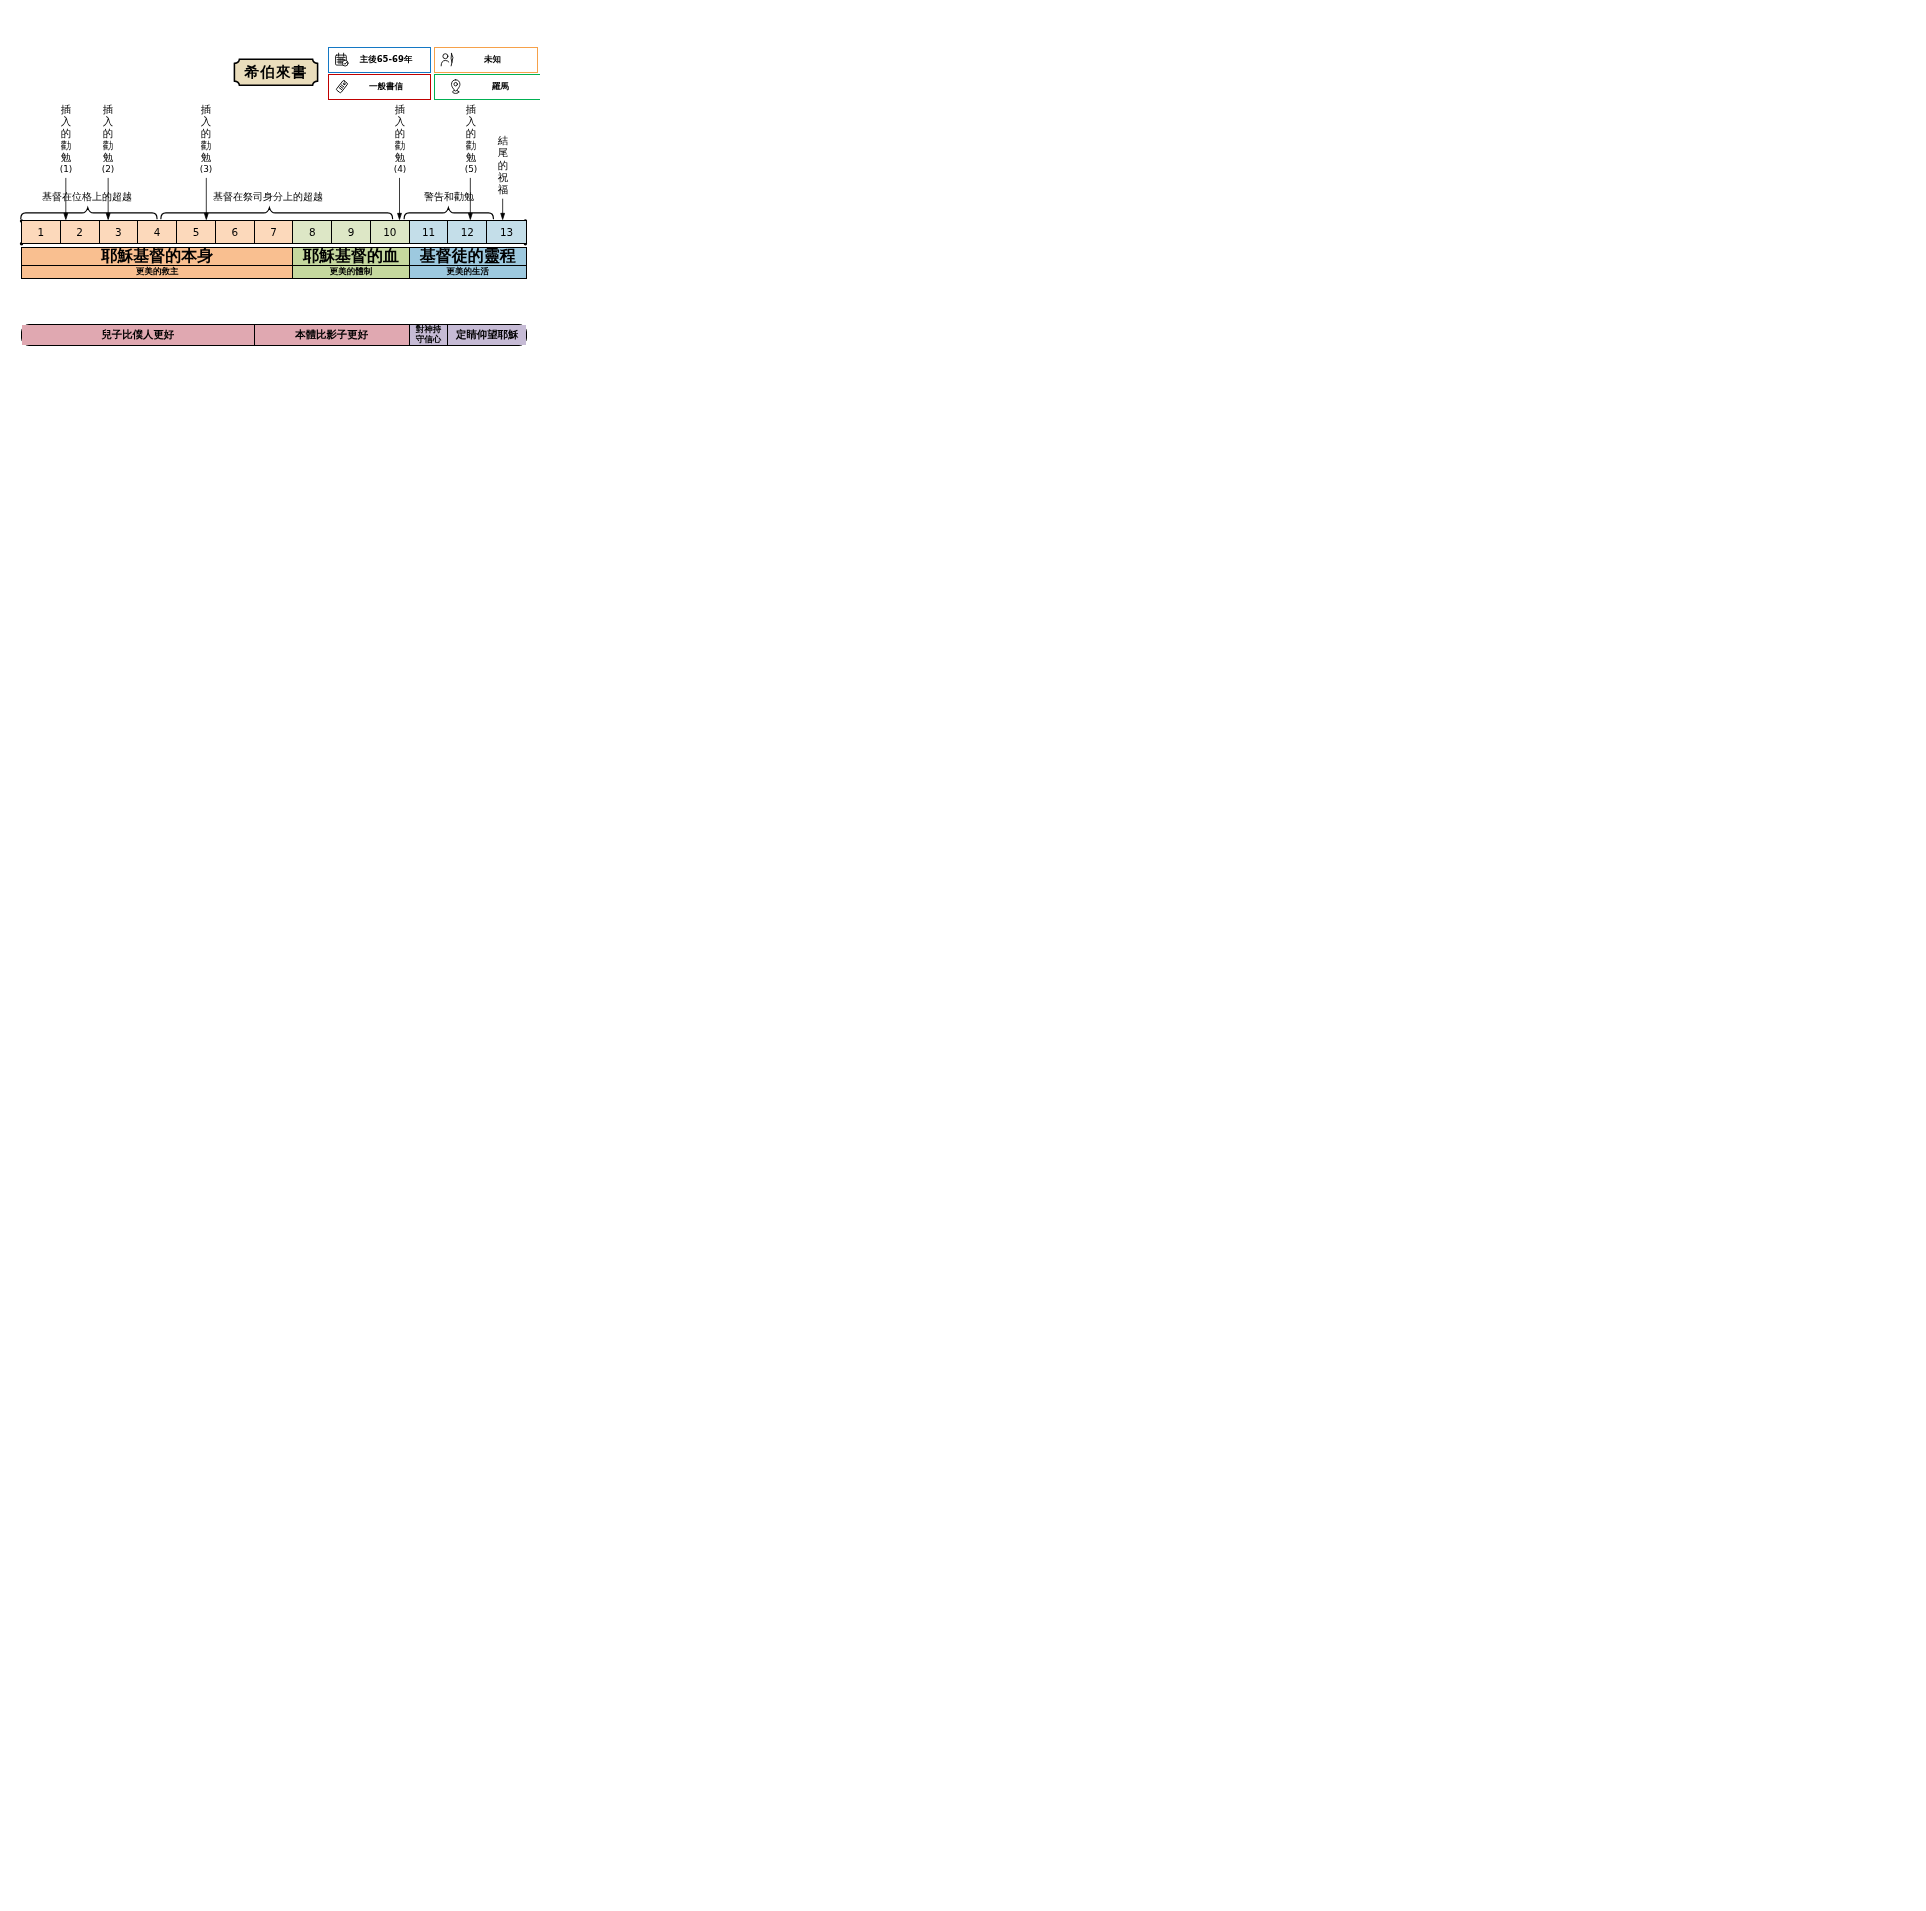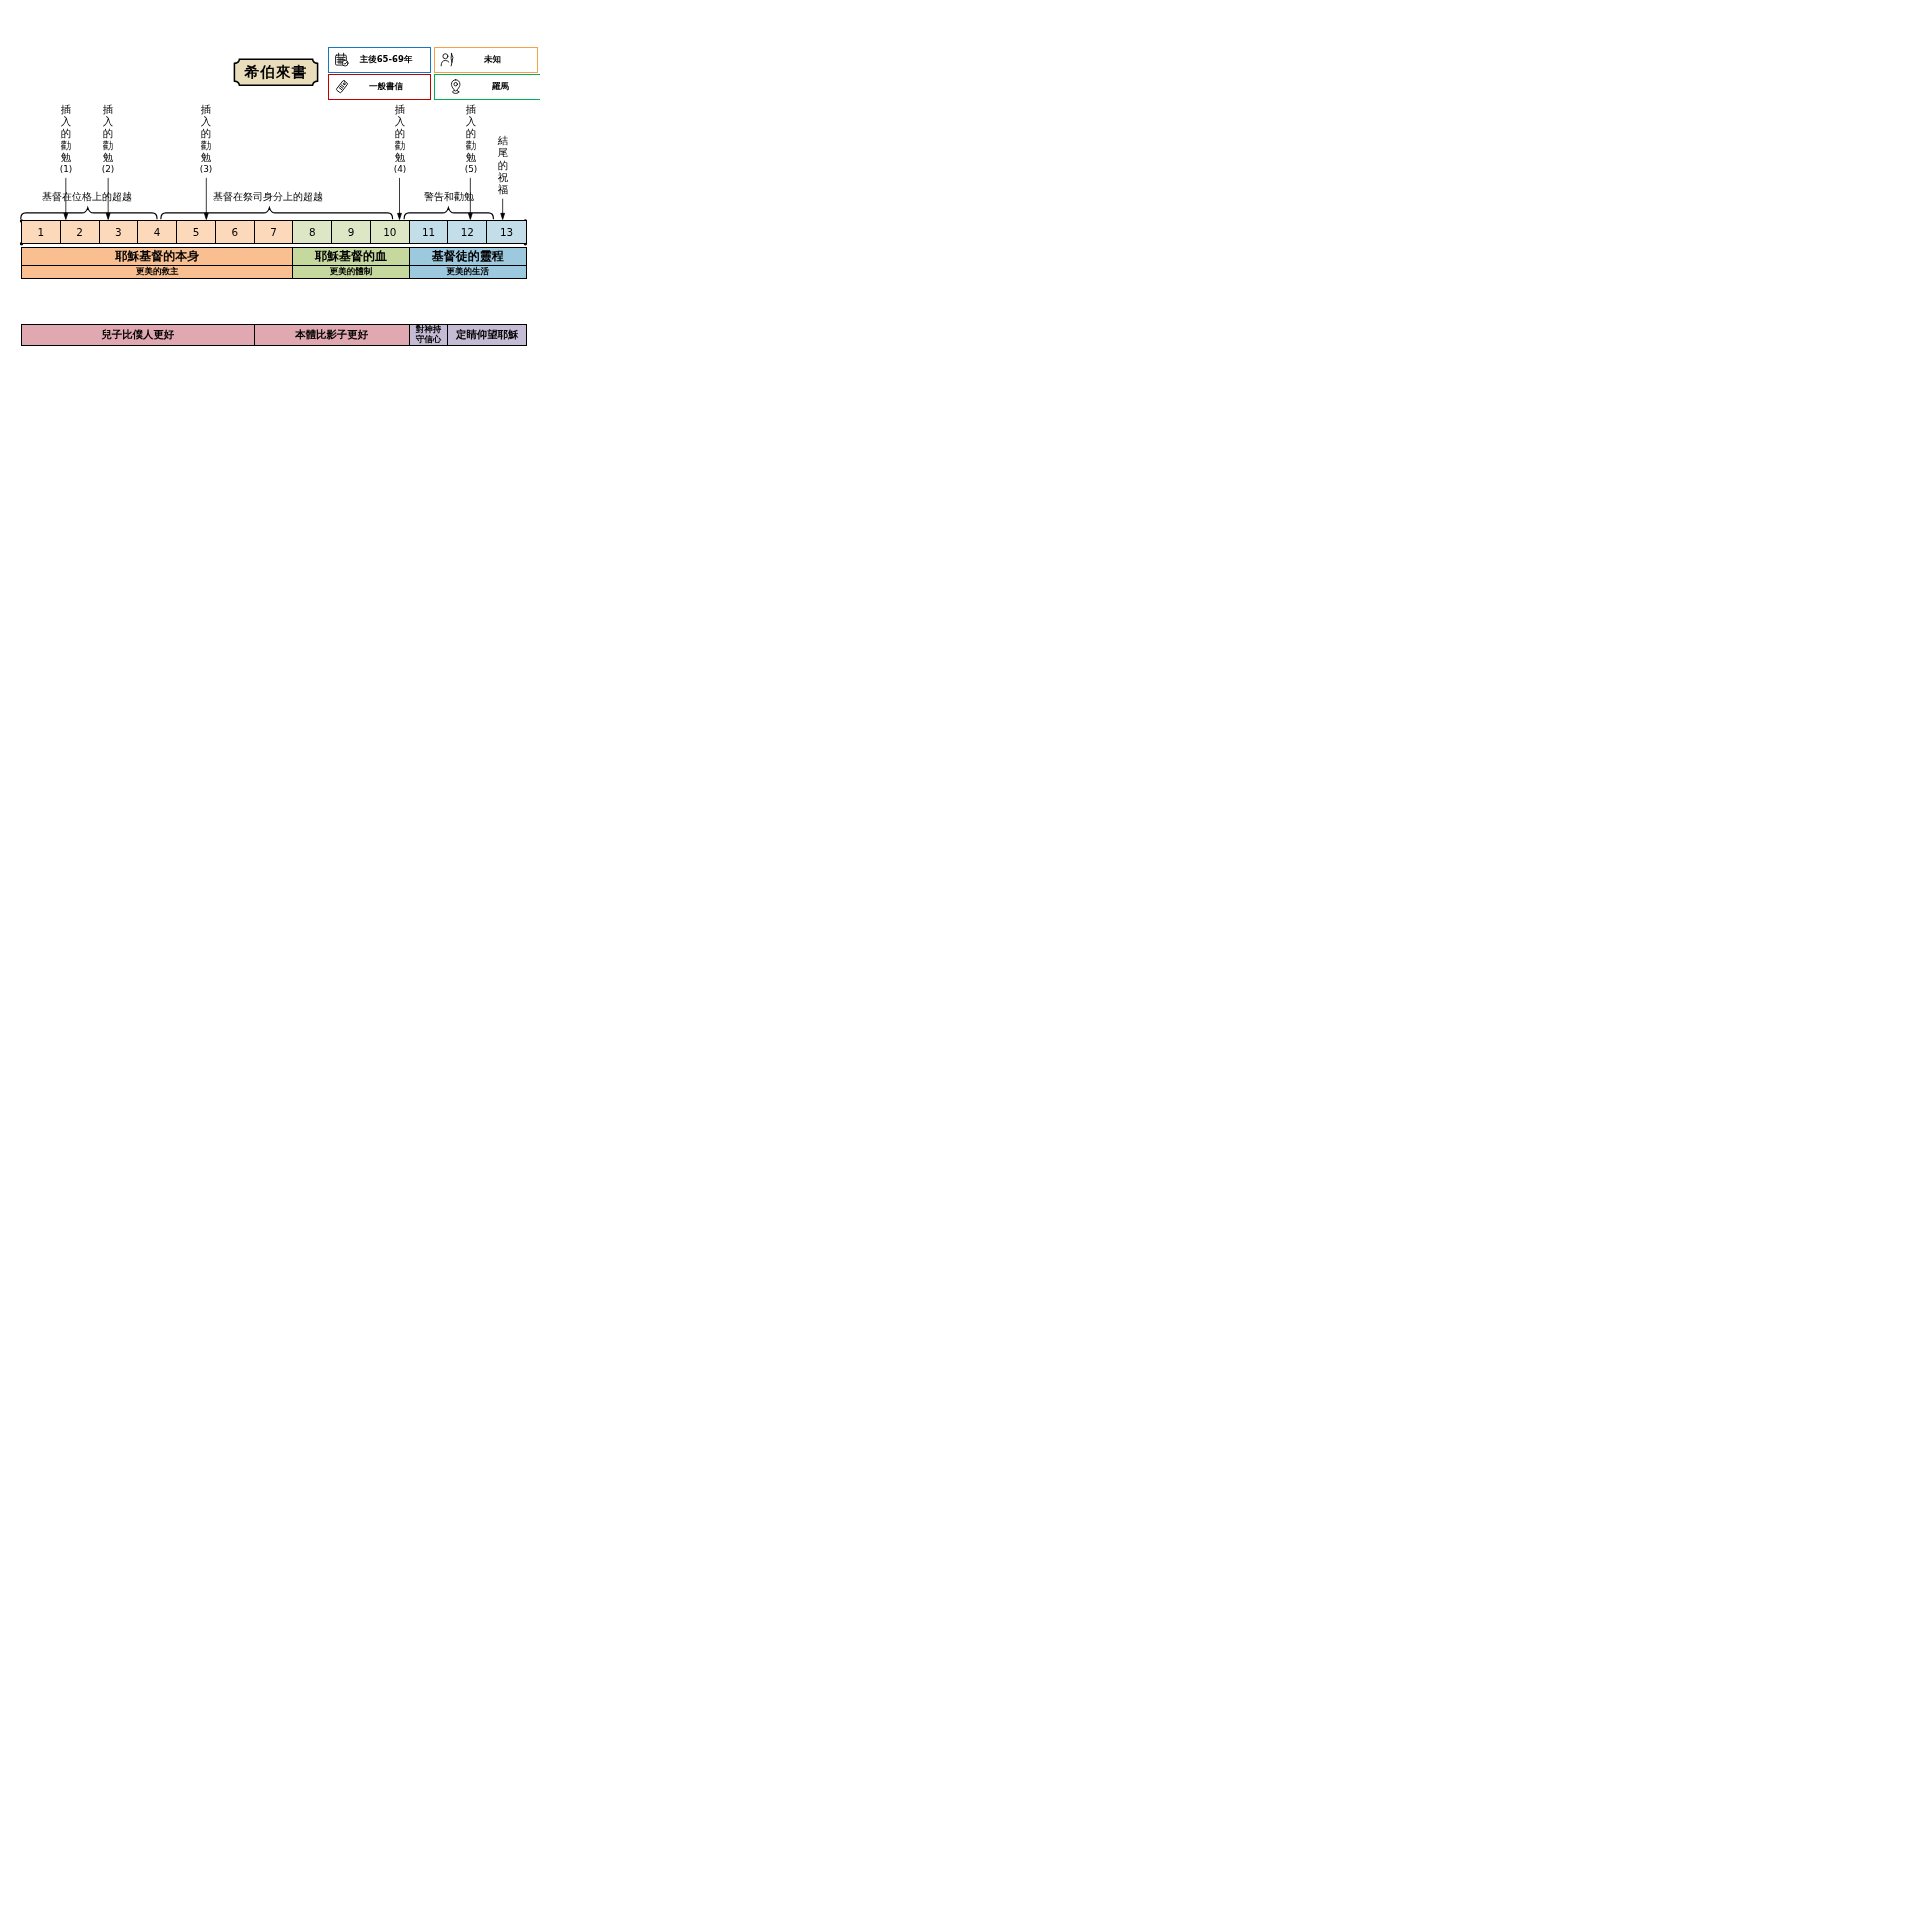--- a/index.html
+++ b/index.html
@@ -46,33 +46,33 @@
 
   .overlay { position:absolute; left:0; top:0; width:540px; height:382px;
     pointer-events:none; }
 
   
   .block { position:absolute; left:21px; width:506px; border:1.2px solid #000;
     box-sizing:border-box; background:#fff; }
   .block-a { top:220px; border-width:1.5px; }
   .block-b { top:247px; }
   .block-c { top:280px; }
-  .block-d { top:324px; }
+  .block-d { top:324px;border-radius:8px; }
 
   .trow { display:grid; grid-template-columns:repeat(13,1fr); }
   .trow + .trow { border-top:1.2px solid #000; }
   .cell { display:flex; align-items:center; justify-content:center;
     border-right:1.2px solid #000; font-weight:bold; text-align:center;
     box-sizing:border-box; overflow:hidden; }
   .cell:last-child { border-right:none; }
 
   .row-chapters .cell { border-right-width:0.8px; font-weight:normal;
     font-size:10.4px; font-family:"DejaVu Sans","Liberation Sans",sans-serif; }
   .row-chapters { height:21.6px; }
-  .row-theme    { height:16.6px; font-size:12px; }
+  .row-theme    { height:16.6px; font-size:16px; }
   .row-better   { height:12px; font-size:8.5px; }
   .row-compare  { height:9.6px; font-size:7.3px; }
   .row-supremacy{ height:14px; font-size:10.4px; }
   .row-contrast { height:14px; font-size:10.4px; }
   .row-bottom   { height:20px; font-size:10.4px; }
 
   .s2 { grid-column:span 2; } .s3 { grid-column:span 3; } .s4 { grid-column:span 4; }
   .s6 { grid-column:span 6; } .s7 { grid-column:span 7; } .s10 { grid-column:span 10; }
 
   .wrap2 { font-size:8.5px; line-height:1.12; }

